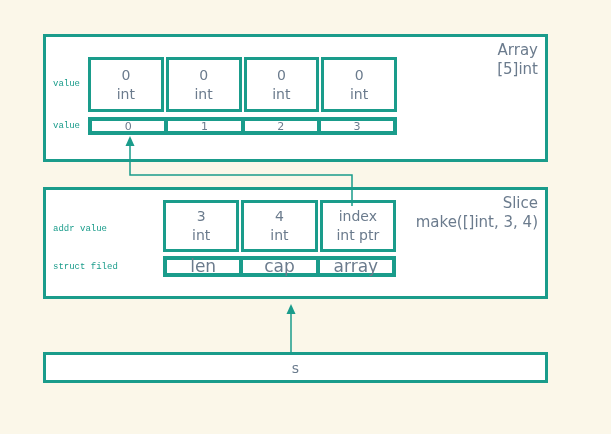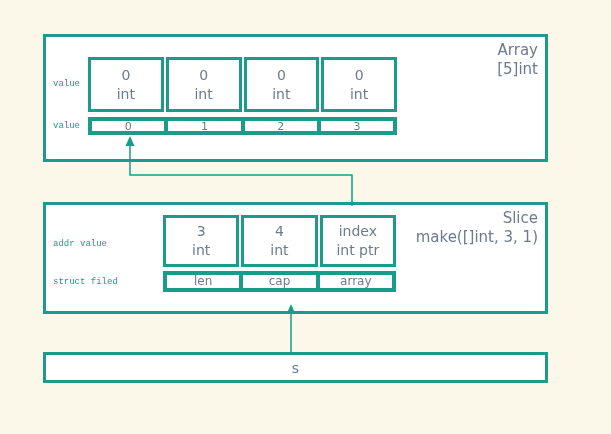--- a/index.html
+++ b/index.html
@@ -16,21 +16,21 @@
     font-family:"DejaVu Sans","Liberation Sans",sans-serif;
     color:var(--slate);
     overflow:hidden;
   }
   .box{
     position:absolute;left:43px;width:505px;
     background:var(--box-bg);
     border:3px solid var(--teal);
   }
   .array-box{top:34px;height:128px;}
-  .slice-box{top:202px;height:112px;}
+  .slice-box{top:187px;height:112px;}
   .s-box{top:352px;height:31px;display:flex;align-items:center;justify-content:center;
          font-size:14px;color:var(--slate);}
   .box-title{
     position:absolute;right:7px;top:4px;text-align:right;
     font-size:15px;line-height:19px;color:var(--slate);
   }
   .row-label{
     position:absolute;left:7px;
     font-family:"Liberation Mono","DejaVu Sans Mono",monospace;
     font-size:9px;color:var(--teal);white-space:nowrap;
@@ -55,21 +55,21 @@
     position:absolute;display:flex;gap:4px;
     background:var(--teal);border:3px solid var(--teal);padding:1px;
   }
   .index-strip{left:42px;top:80px;width:309px;height:18px;}
   .struct-strip{left:117px;top:66px;width:233px;height:21px;}
   .strip .scell{
     flex:1;background:var(--box-bg);color:var(--slate);
     display:flex;align-items:center;justify-content:center;
     font-size:11px;line-height:11px;
   }
-  .struct-strip .scell{font-size:12px;}
+  .struct-strip .scell{font-size:17px;}
   .arrows{position:absolute;left:0;top:0;width:611px;height:434px;z-index:10;pointer-events:none;}
   .arrow-line{stroke:var(--teal);stroke-width:1.5;fill:none;}
   .arrow-head{fill:var(--teal);stroke:none;}
 </style>
 </head>
 <body>
 
 <div class="canvas">
 
   <div class="box array-box">
@@ -101,21 +101,21 @@
       <div class="scell">0</div>
       <div class="scell">1</div>
       <div class="scell">2</div>
       <div class="scell">3</div>
     </div>
   </div>
 
   <div class="box slice-box">
     <div class="box-title">
       <div>Slice</div>
-      <div>make([]int, 3, 1)</div>
+      <div>make([]int, 3, 4)</div>
     </div>
     <div class="row-label field-value-label">addr value</div>
     <div class="cells slice-cells">
       <div class="cell">
         <div>3</div>
         <div>int</div>
       </div>
       <div class="cell">
         <div>4</div>
         <div>int</div>

